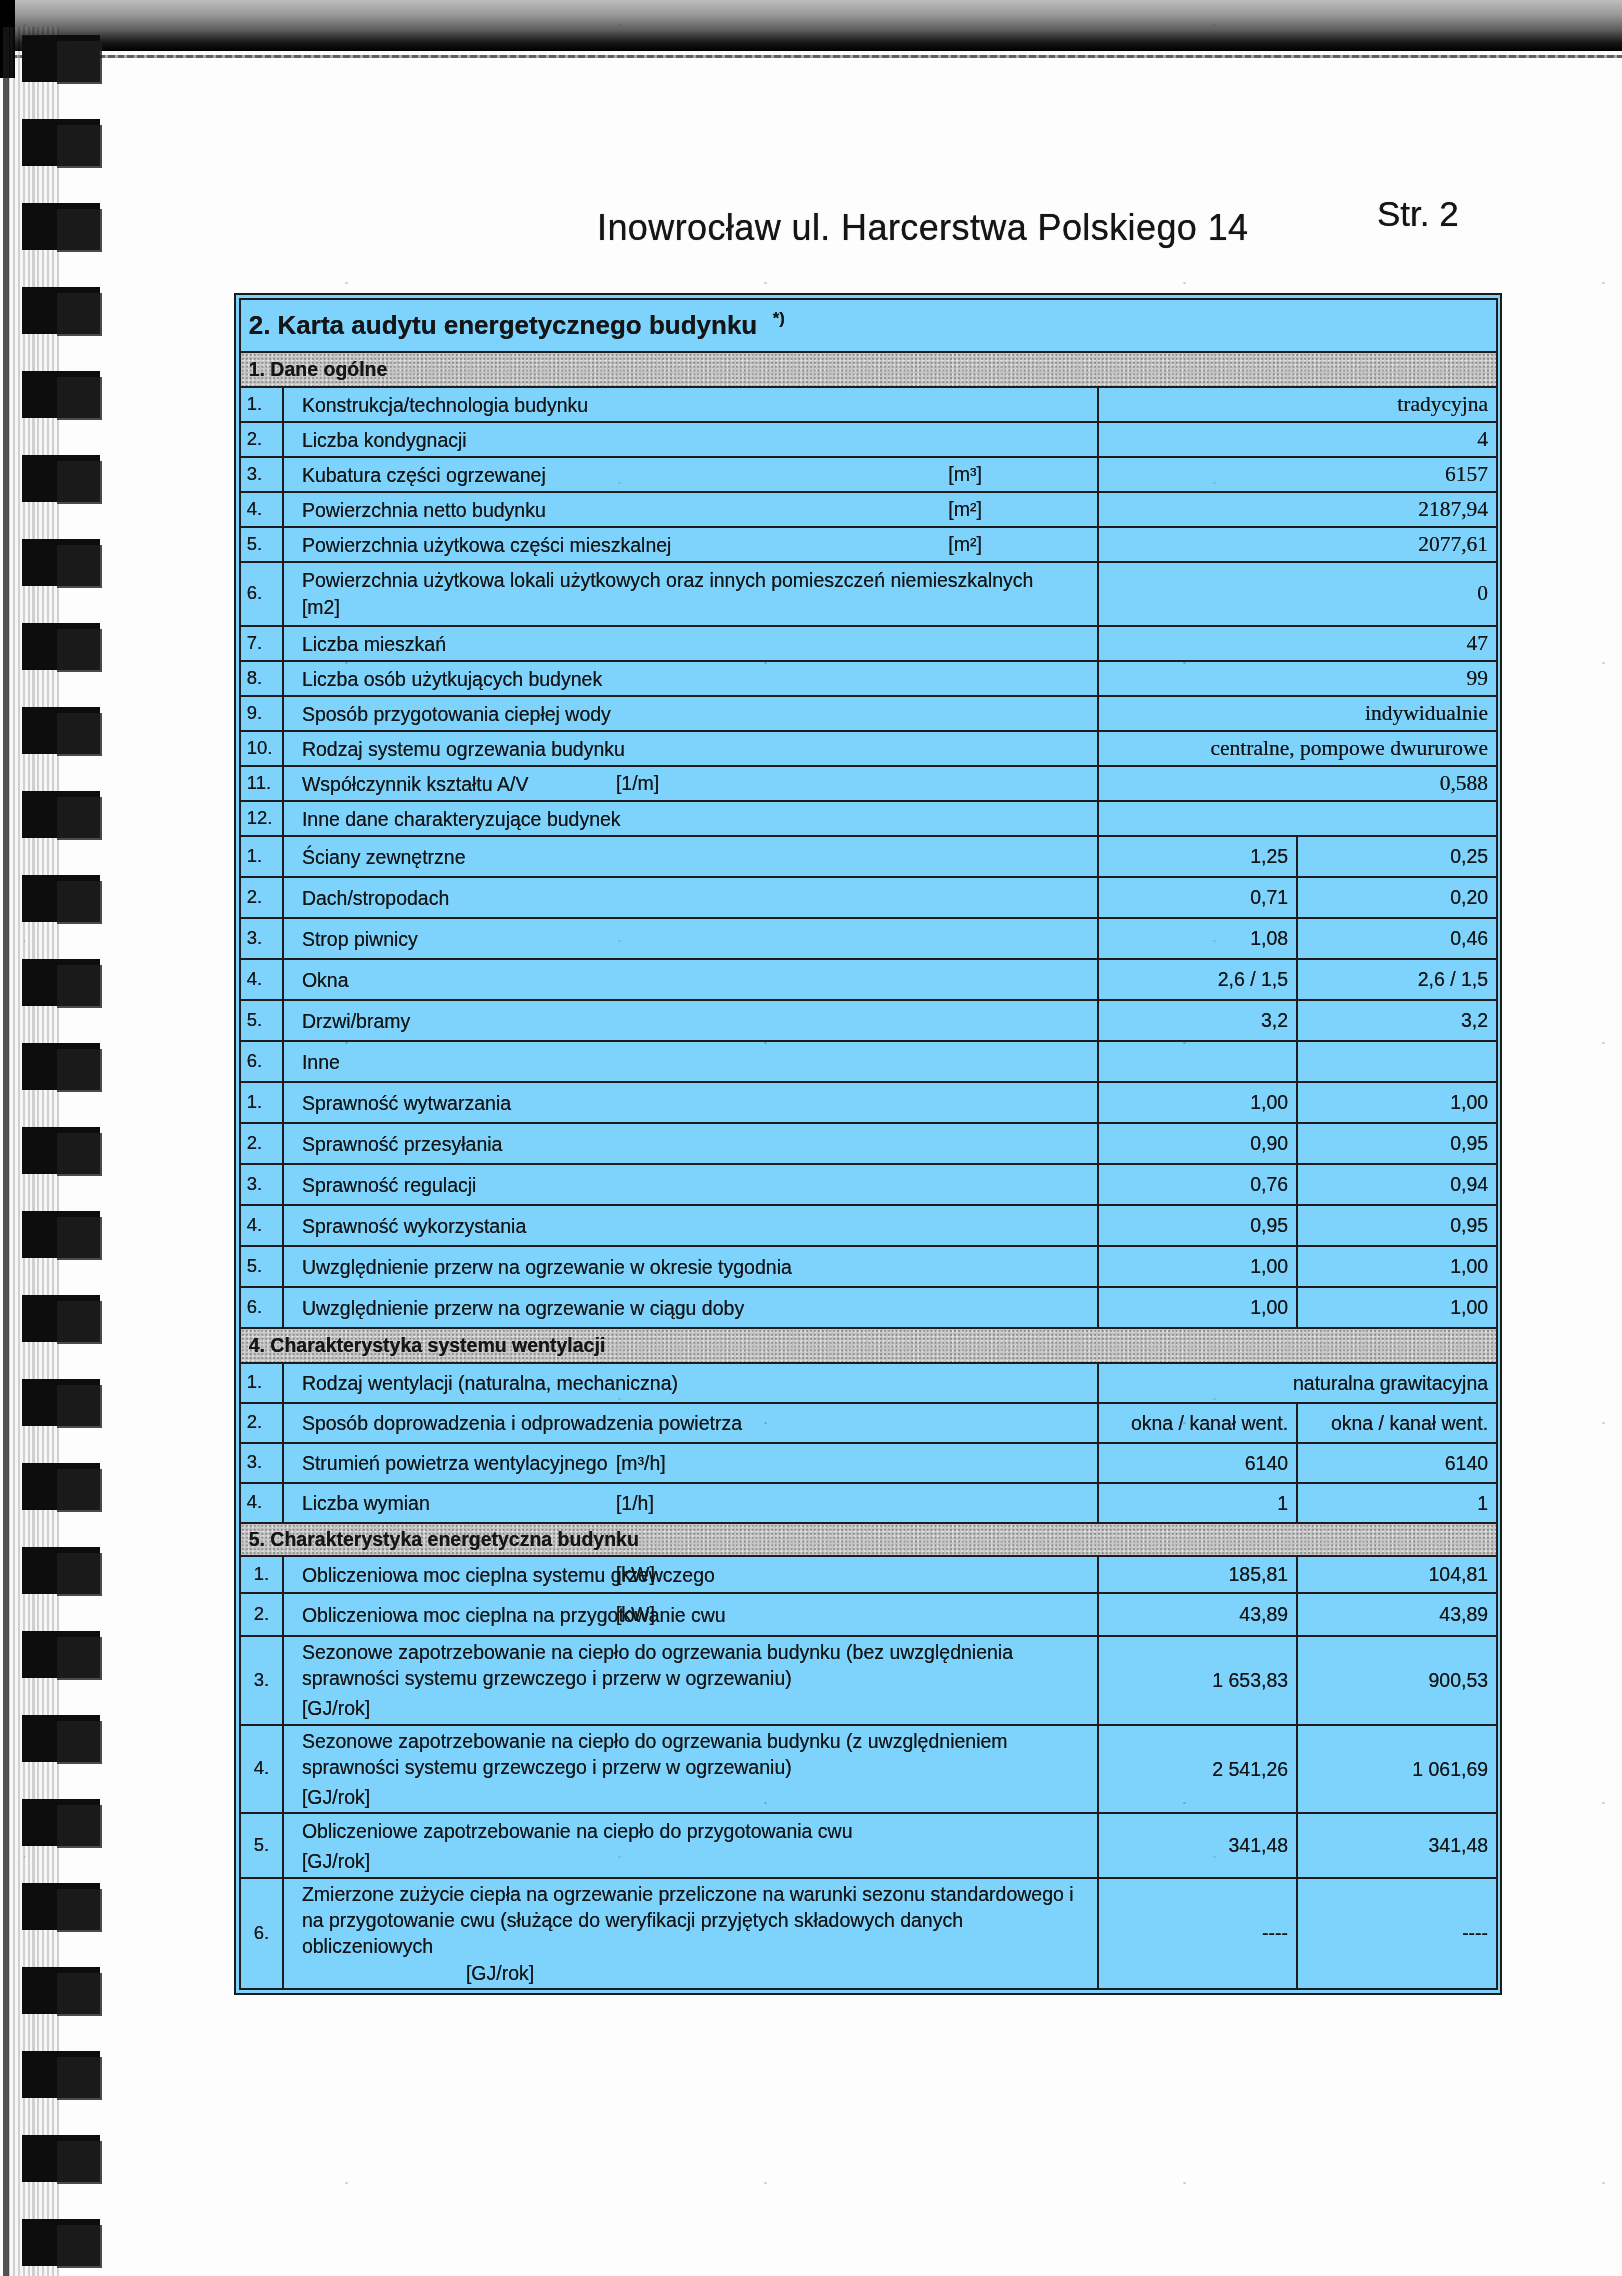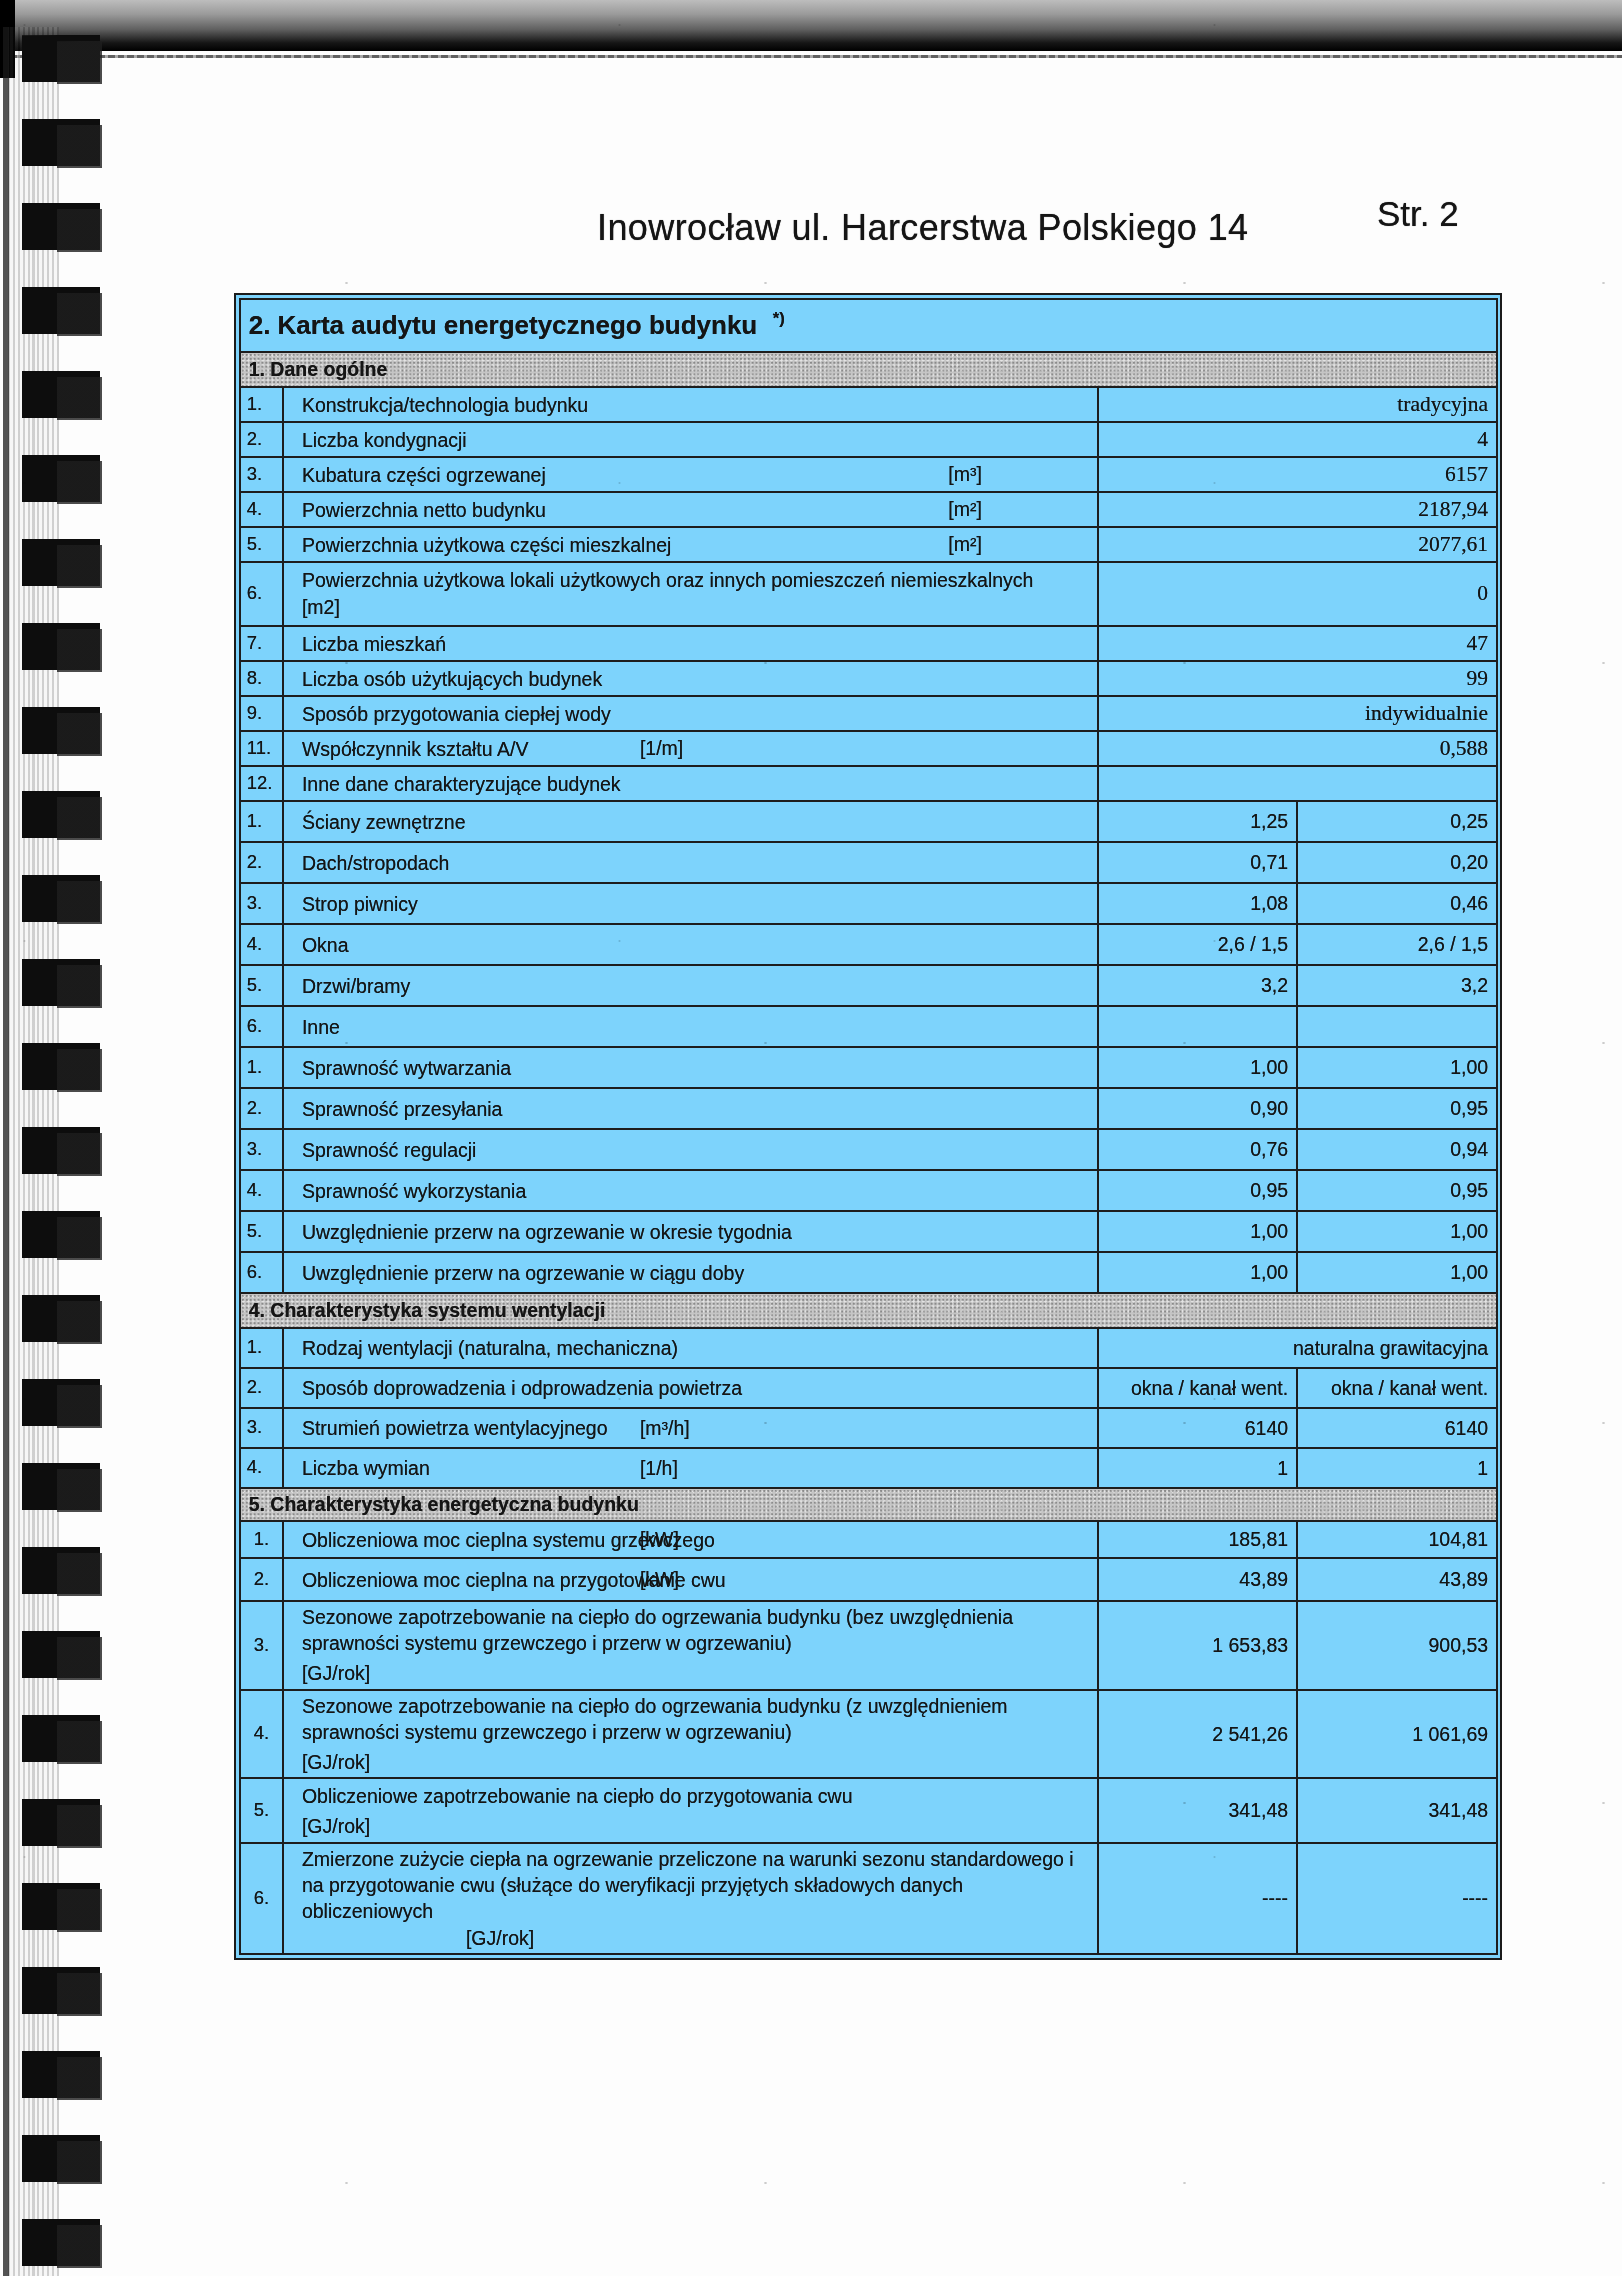--- a/index.html
+++ b/index.html
@@ -55,21 +55,21 @@
                      radial-gradient(rgba(255,255,255,.55) 1px,transparent 1.2px);
     background-size:3.9px 3.9px,4.9px 4.9px;
   }
   .num{padding:0 2px 0 5.9px;font-size:18.5px;border-right-width:2px;}
   .num.ctr{text-align:center;padding:0 2px;}
   .label{position:relative;padding-left:18px;}
   .lbl{display:inline-block;vertical-align:middle;}
   .pre{white-space:pre-line;}
   .unit{font-size:19.5px;}
   .unit-right{position:absolute;right:115px;top:50%;transform:translateY(-50%);}
-  .unit-mid{position:absolute;left:356px;top:50%;transform:translateY(-50%);}
+  .unit-mid{position:absolute;left:332px;top:50%;transform:translateY(-50%);}
   .unit-block{display:block;margin-top:3.9px;}
   .unit-inline{margin-left:164px;}
   .val{text-align:right;}
   .serif{font-family:"Liberation Serif",serif;font-size:21.5px;}
   .colhdr{font-weight:bold;font-size:16.6px;text-align:center;white-space:pre-line;line-height:1.35;}
   .hd-unit{position:absolute;right:25px;top:50%;transform:translateY(-50%);font-weight:bold;}
   .hd-rel{position:relative;}
 </style>
 </head>
 <body>
@@ -147,20 +147,25 @@
         <td class="num">8.</td>
         <td class="label"><span class="lbl">Liczba osób użytkujących budynek</span></td>
         <td colspan="2" class="val serif">99</td>
       </tr>
       <tr style="height:33px">
         <td class="num">9.</td>
         <td class="label"><span class="lbl">Sposób przygotowania ciepłej wody</span></td>
         <td colspan="2" class="val serif">indywidualnie</td>
       </tr>
       <tr style="height:33px">
+        <td class="num">10.</td>
+        <td class="label"><span class="lbl">Rodzaj systemu ogrzewania budynku</span></td>
+        <td colspan="2" class="val serif">centralne, pompowe dwururowe</td>
+      </tr>
+      <tr style="height:33px">
         <td class="num">11.</td>
         <td class="label"><span class="lbl">Współczynnik kształtu A/V</span><span class="unit unit-mid">[1/m]</span></td>
         <td colspan="2" class="val serif">0,588</td>
       </tr>
       <tr style="height:35px">
         <td class="num">12.</td>
         <td class="label"><span class="lbl">Inne dane charakteryzujące budynek</span></td>
         <td colspan="2" class="val serif"></td>
       </tr>
 

